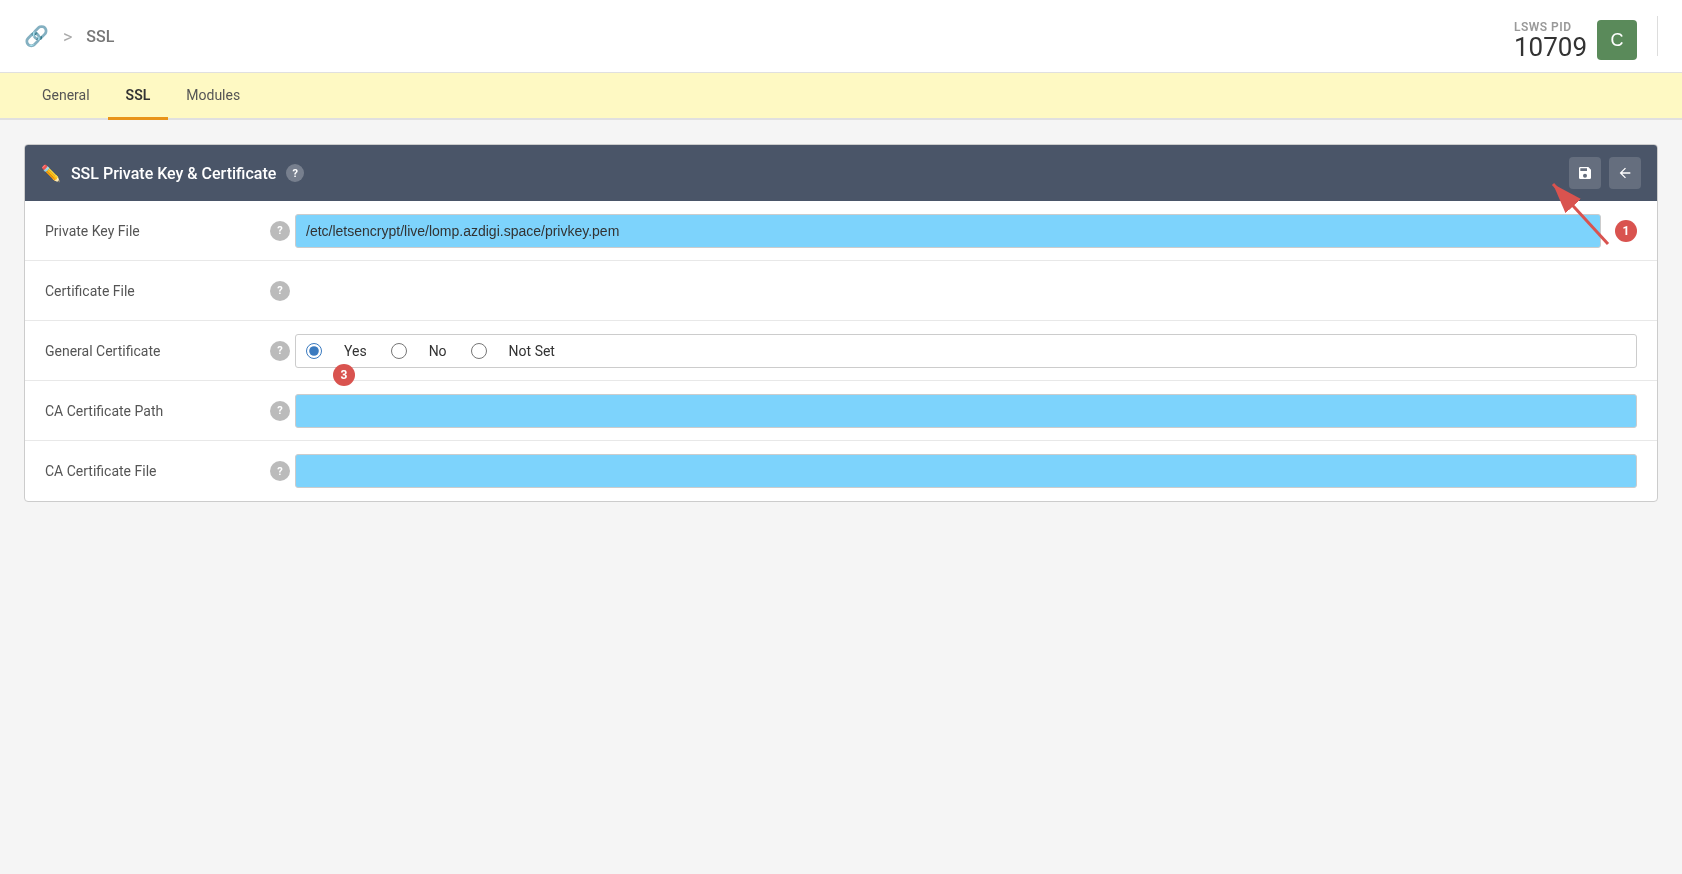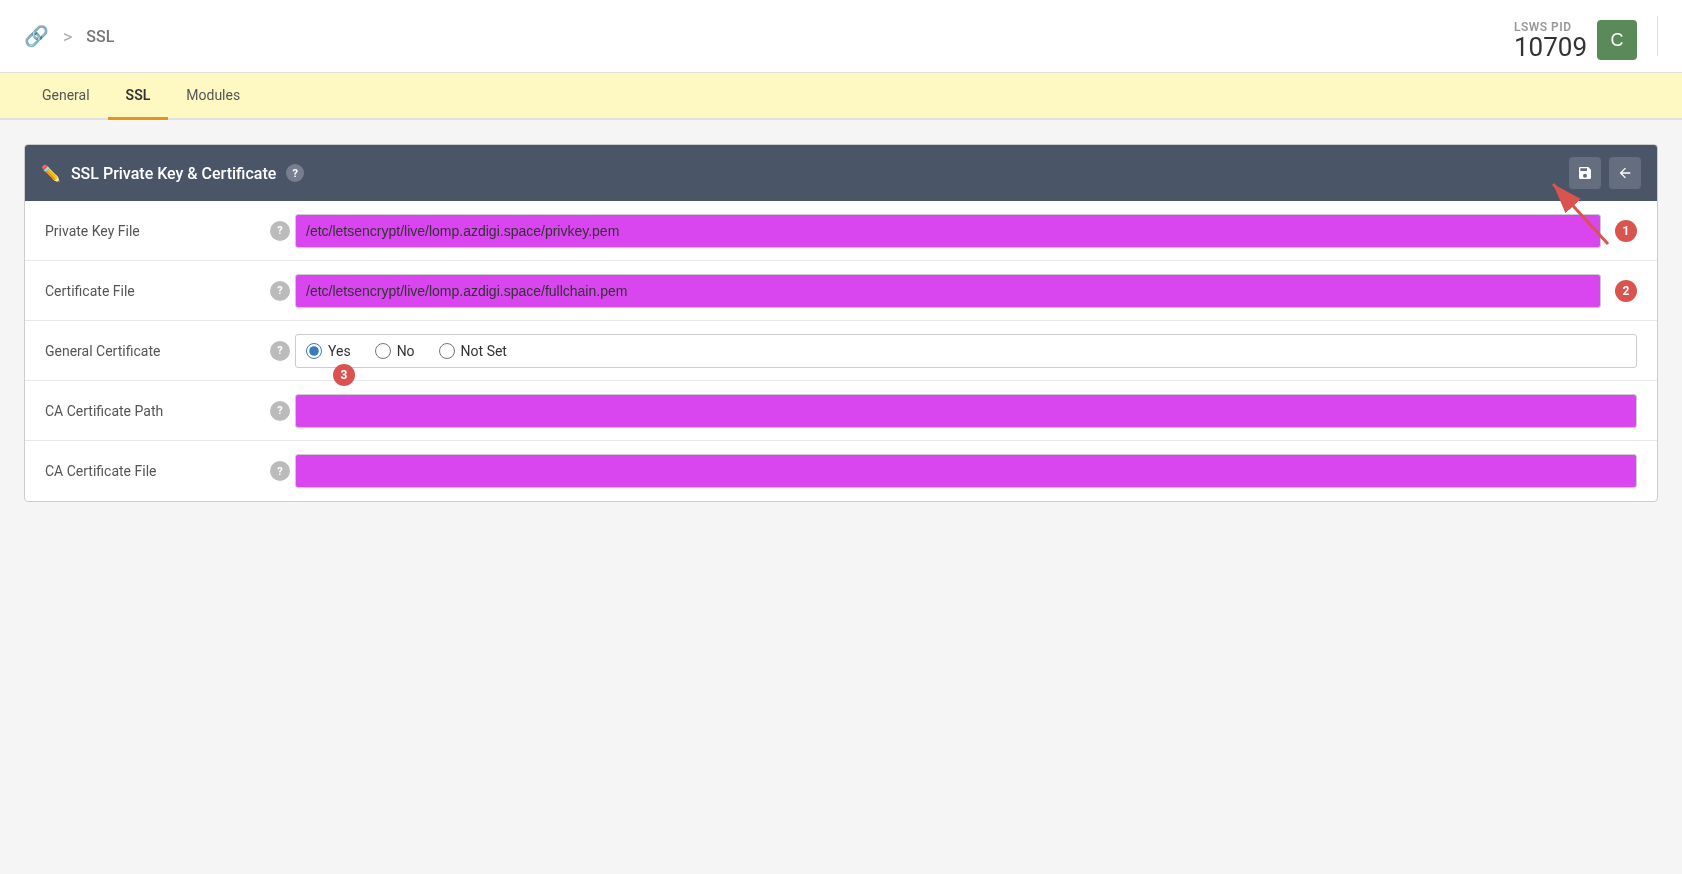--- a/index.html
+++ b/index.html
@@ -232,37 +232,37 @@
     }
 
     .text-input {
       width: 100%;
       border: 1px solid #ccc;
       border-radius: 3px;
       padding: 8px 10px;
       font-size: 14px;
       color: #333;
       outline: none;
-      background: #d946ef;
+      background: #7dd3fc;
     }
 
     .radio-group {
       display: flex;
       align-items: center;
       gap: 24px;
       padding: 8px 10px;
       border: 1px solid #ccc;
       border-radius: 3px;
       background: #fff;
     }
 
     .radio-option {
       display: flex;
       align-items: center;
-      gap: 6px;
+      gap: 22px;
       cursor: pointer;
     }
 
     .radio-option input[type="radio"] {
       width: 16px;
       height: 16px;
       accent-color: #3a7abf;
       cursor: pointer;
     }
 
@@ -374,26 +374,20 @@
               <input type="text" class="text-input" value="/etc/letsencrypt/live/lomp.azdigi.space/privkey.pem" style="">
               <span class="badge">1</span>
             </div>
           </div>
         </div>
 
         <div class="form-row">
           <div class="form-label">Certificate File</div>
           <div class="form-help">
             <span class="field-help-icon">?</span>
-          </div>
-          <div class="form-control">
-            <div class="input-with-badge">
-              <input type="text" class="text-input" value="/etc/letsencrypt/live/lomp.azdigi.space/fullchain.pem" style="">
-              <span class="badge">2</span>
-            </div>
           </div>
         </div>
 
         <div class="form-row">
           <div class="form-label">General Certificate</div>
           <div class="form-help">
             <span class="field-help-icon">?</span>
           </div>
           <div class="form-control">
             <div style="position:relative; display:inline-block; width:100%;">

